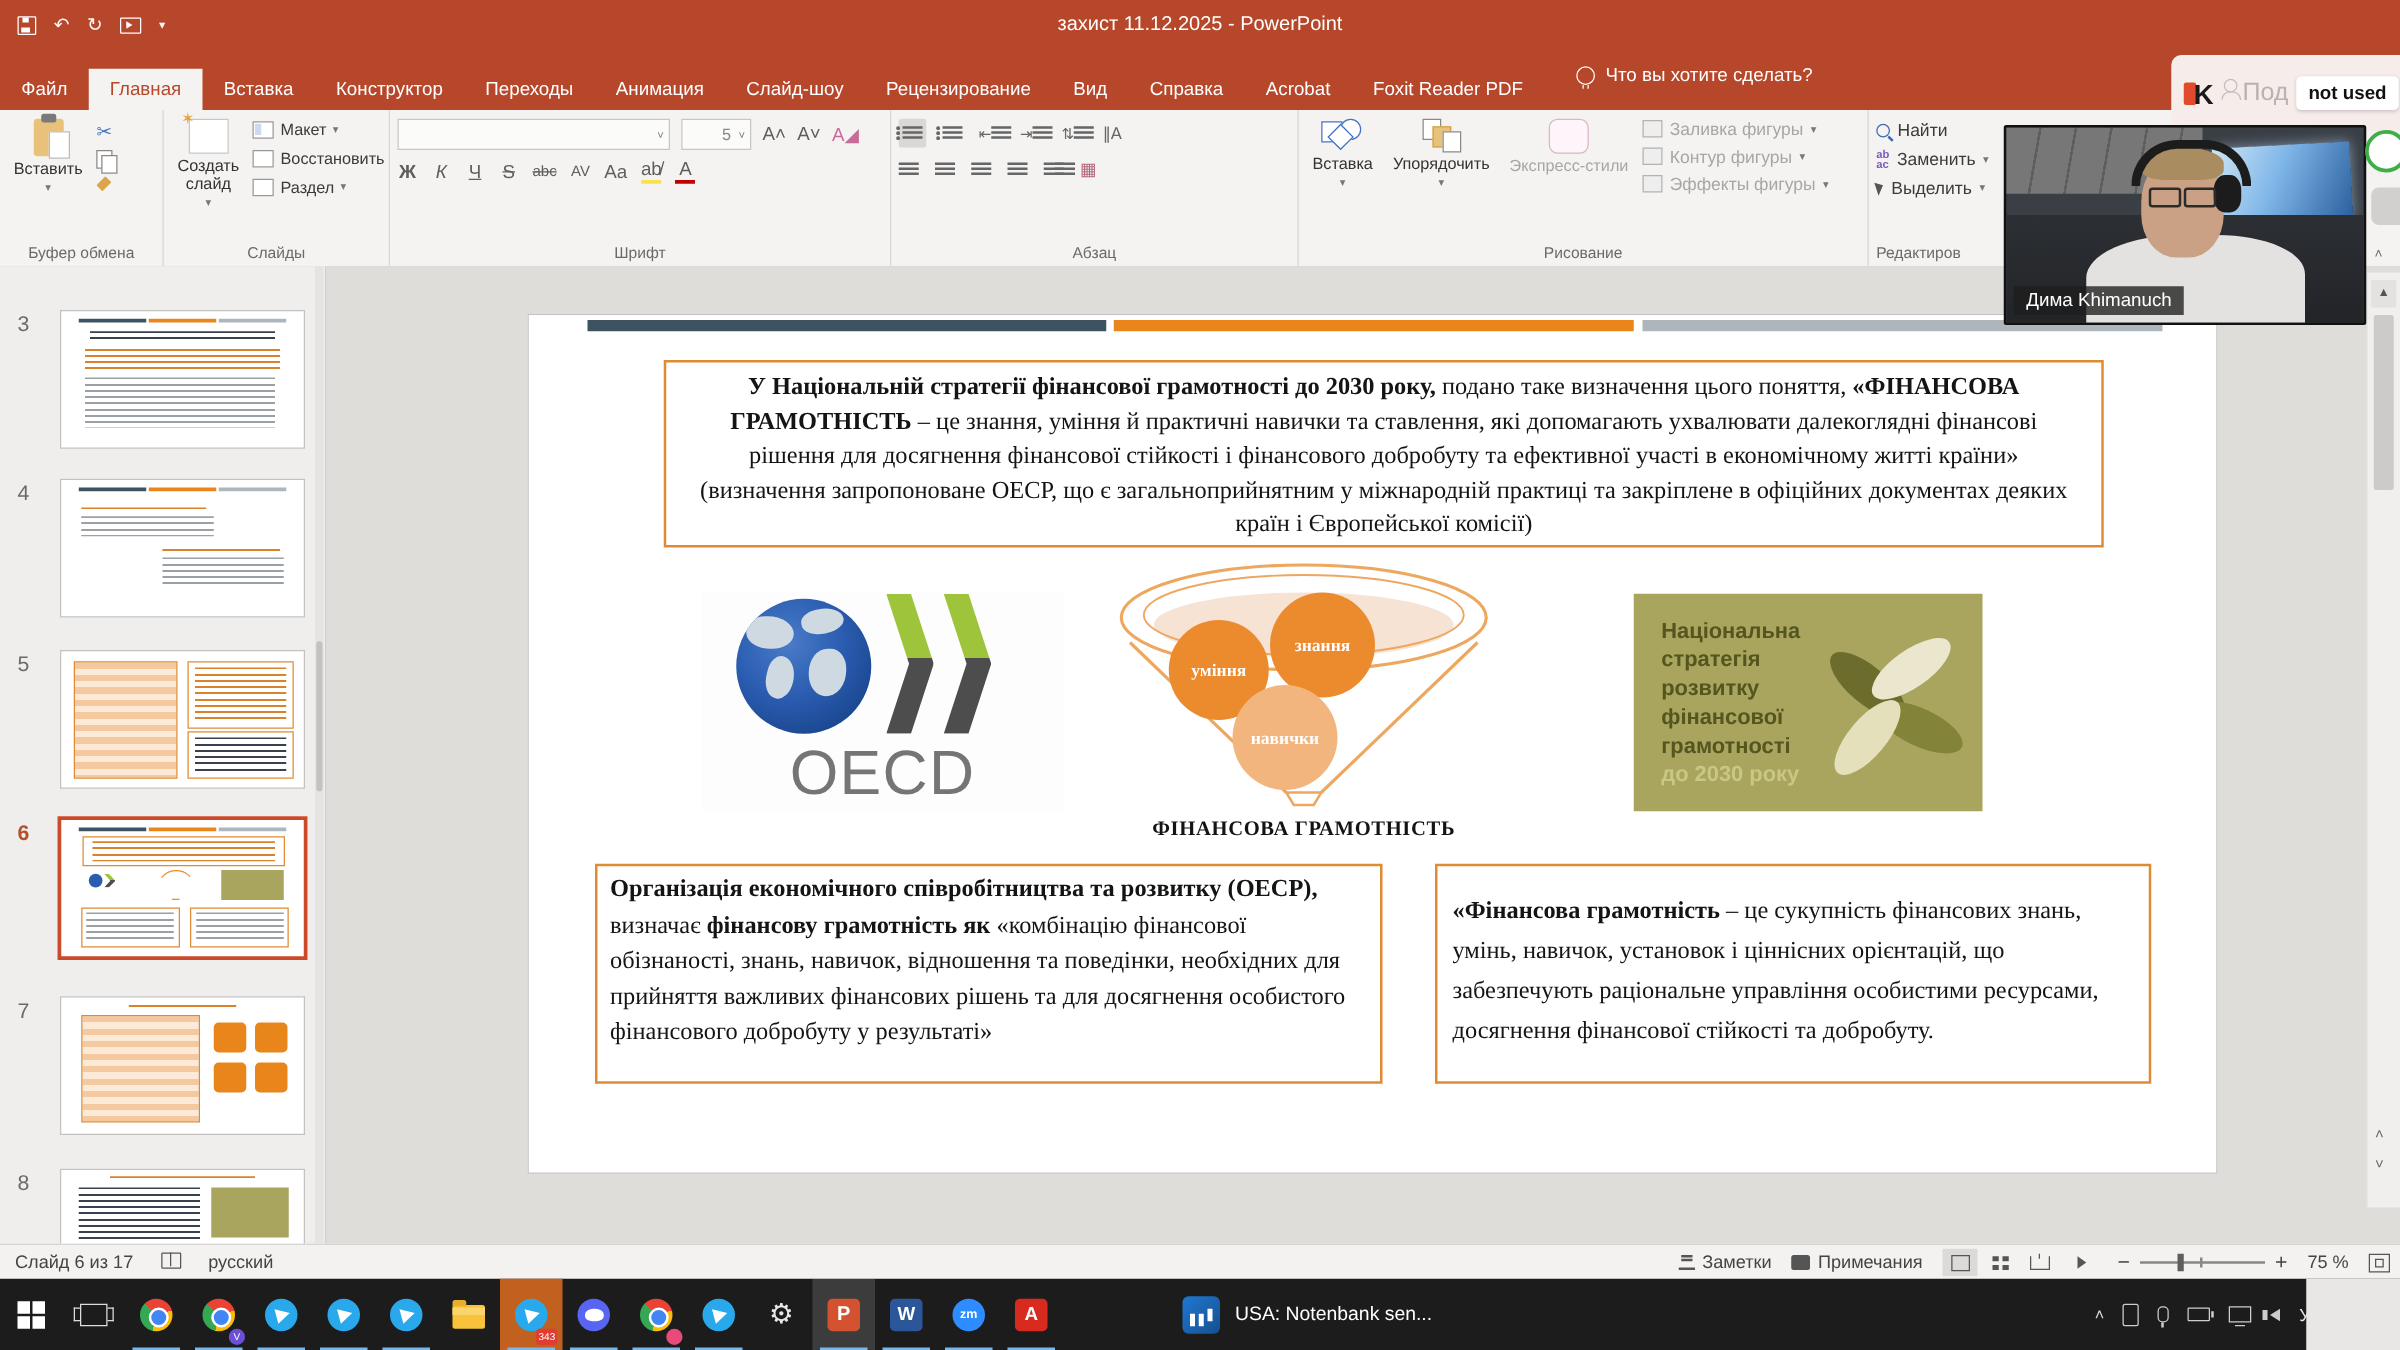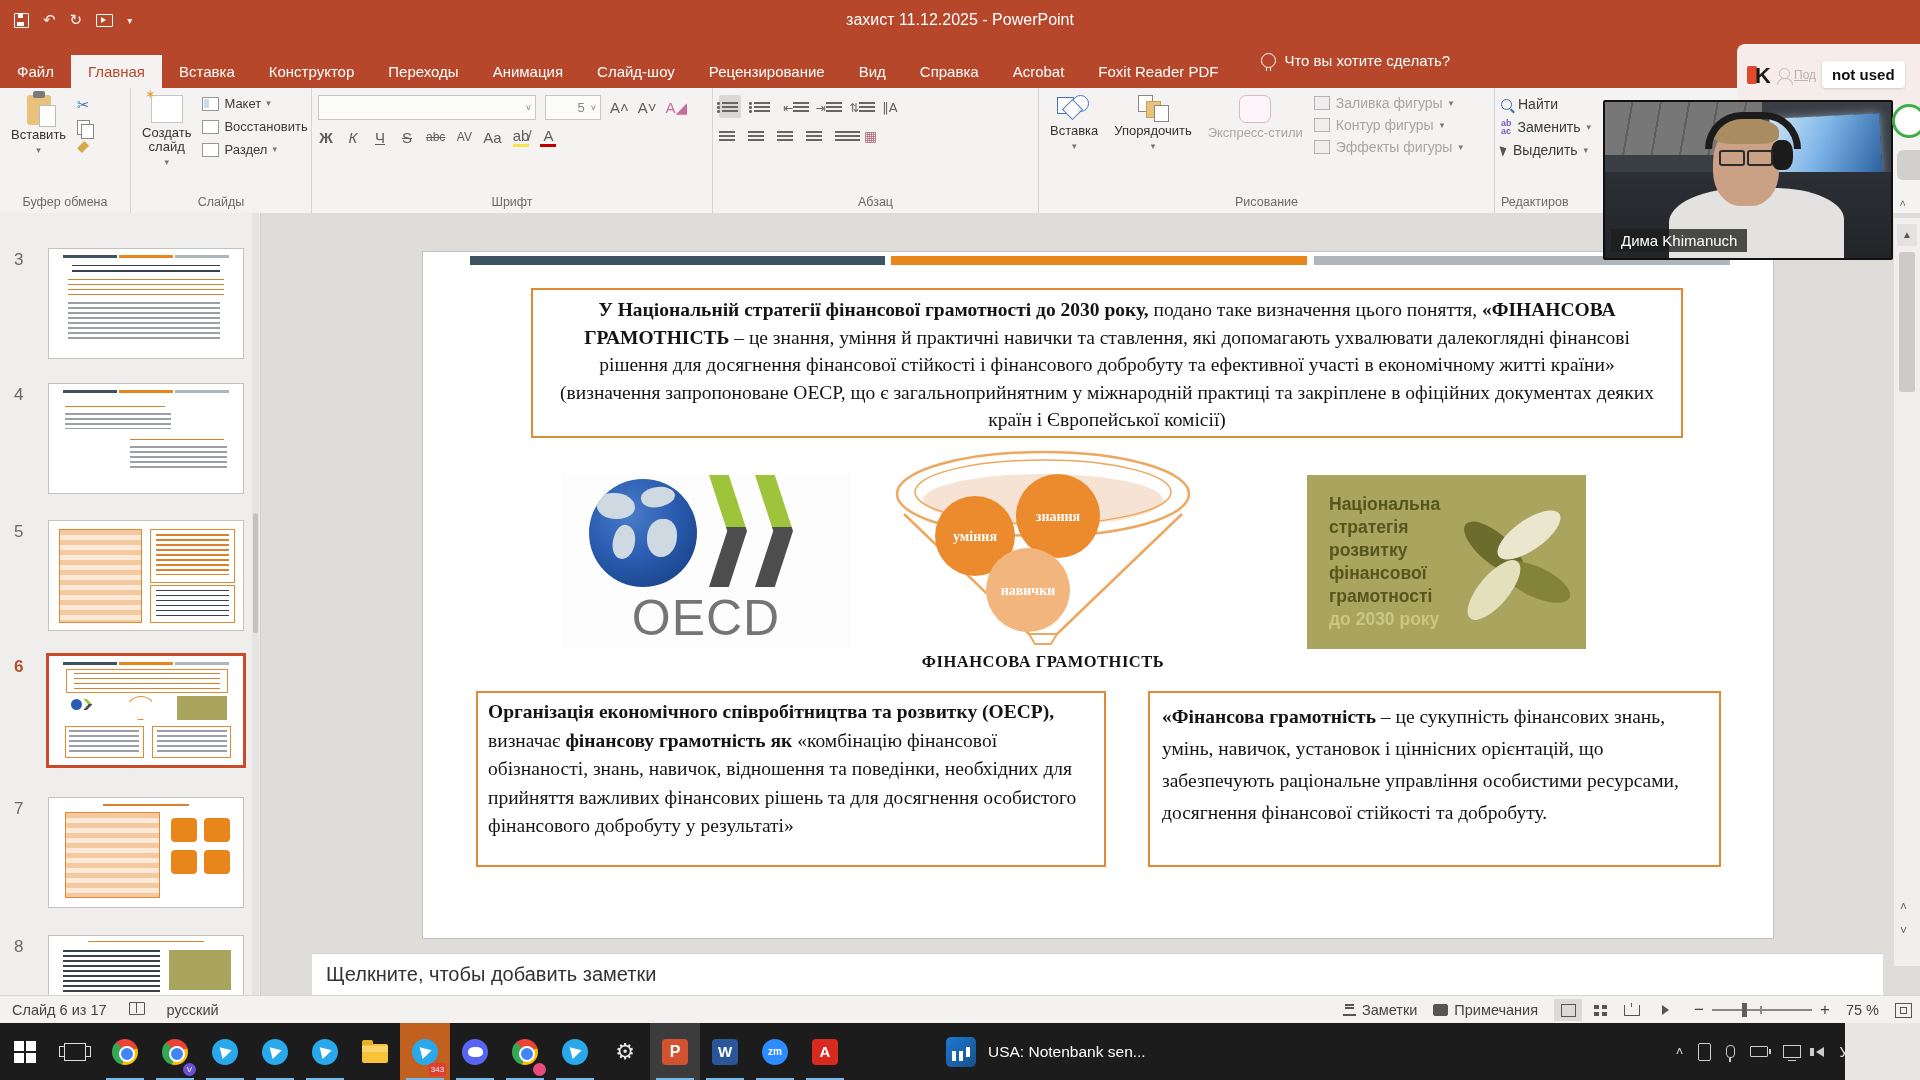--- a/index.html
+++ b/index.html
@@ -109,21 +109,21 @@
   .bars b{position:absolute;height:9px;}
   .bar1{left:47px;width:415px;background:#3e5362;}
   .bar2{left:468px;width:416px;background:#e8861c;}
   .bar3{left:891px;width:416px;background:#aeb6bd;}
   .serif{font-family:"Liberation Serif","DejaVu Serif",serif;color:#141414;}
   .topbox{position:absolute;left:108px;top:36px;width:1152px;height:150px;border:2px solid #e08b33;box-sizing:border-box;
           text-align:center;font-size:19.5px;line-height:27.5px;padding:6px 18px;}
   .lbox{position:absolute;left:53px;top:439px;width:630px;height:176px;border:2px solid #e08b33;box-sizing:border-box;
         font-size:19.5px;line-height:28.5px;padding:5px 10px;text-align:left;}
   .rbox{position:absolute;left:725px;top:439px;width:573px;height:176px;border:2px solid #e08b33;box-sizing:border-box;
-        font-size:19.5px;line-height:32px;padding:8px 12px 0 12px;text-align:left;}
+        font-size:19.5px;line-height:32px;padding:20px 12px 0 12px;text-align:left;}
   
   .oecd{position:absolute;left:138px;top:221px;width:290px;height:176px;background:#fdfdfd;}
   .globe{position:absolute;left:28px;top:6px;width:108px;height:108px;border-radius:50%;
          background:radial-gradient(circle at 38% 32%,#4a7cc9 0%,#2a5cb0 45%,#123a7c 100%);overflow:hidden;}
   .globe i{position:absolute;background:#cfd9e2;border-radius:45% 60% 50% 55%;}
   .globe .c1{left:8px;top:14px;width:38px;height:26px;}
   .globe .c2{left:52px;top:8px;width:34px;height:20px;transform:rotate(-12deg);}
   .globe .c3{left:24px;top:46px;width:22px;height:34px;transform:rotate(14deg);}
   .globe .c4{left:58px;top:40px;width:30px;height:38px;border-radius:55% 45% 60% 50%;}
   .chev{position:absolute;top:2px;width:38px;height:112px;
@@ -228,21 +228,21 @@
   .spk:before{content:"";position:absolute;left:-6px;top:-4px;width:4px;height:8px;background:#ddd;}
   .lang{font-size:14px;}
   .clock{text-align:right;font-size:14.5px;line-height:17px;}
   .tbgap{position:absolute;right:0;top:0;width:75px;height:57px;background:#e9e7e5;}
   
   .widget{position:absolute;left:1737px;top:44px;width:183px;height:61px;background:#f6ecea;border-radius:8px 0 0 8px;
           display:flex;align-items:center;gap:6px;padding-left:10px;box-sizing:border-box;z-index:40;}
   .klogo{width:26px;height:26px;position:relative;flex:0 0 auto;}
   .klogo:before{content:"";position:absolute;left:0;top:4px;width:10px;height:18px;background:#e24a2e;border-radius:2px;}
   .klogo:after{content:"K";position:absolute;left:8px;top:1px;font-weight:bold;font-size:22px;color:#1a1a1a;}
-  .ghost{color:#b9b2b0;font-size:12px;display:flex;gap:4px;text-decoration:underline;}
+  .ghost{color:#b9b2b0;font-size:20px;display:flex;gap:4px;}
   .ghosthead{width:9px;height:9px;border:1.5px solid #c5bebc;border-radius:50%;position:relative;}
   .ghosthead:after{content:"";position:absolute;left:-3px;top:9px;width:14px;height:6px;border:1.5px solid #c5bebc;border-bottom:none;border-radius:7px 7px 0 0;}
   .nupill{background:#fff;border-radius:4px;padding:5px 10px;font-weight:bold;font-size:15px;color:#111;box-shadow:0 1px 3px rgba(0,0,0,.15);}
   .webcam{position:absolute;left:1603px;top:100px;width:290px;height:160px;background:#3a3f46;border:2px solid #111;
           box-sizing:border-box;overflow:hidden;z-index:50;border-radius:2px;}
   .wc-ceil{position:absolute;left:0;top:0;width:55%;height:34%;background:#6e6f6e;
            background:repeating-linear-gradient(100deg,#777 0 26px,#5e5e5e 26px 28px);}
   .wc-screen{position:absolute;right:10px;top:14px;width:110px;height:62px;background:linear-gradient(115deg,#cfe6f5 0%,#7fb6e8 45%,#2a5f9e 100%);transform:rotate(-3deg);box-shadow:0 0 10px rgba(200,230,255,.5);}
   .wc-chairzone{position:absolute;left:0;bottom:0;width:100%;height:55%;background:linear-gradient(#2c2f33,#222428);}
   .wc-hoodie{position:absolute;left:64px;bottom:-8px;width:175px;height:78px;background:#e3e2e0;border-radius:44% 40% 0 0;}
@@ -603,23 +603,20 @@
 
       <div class="lbox serif">
         <span class="bold">Організація економічного співробітництва та розвитку (ОЕСР),</span><span> визначає </span><span class="bold">фінансову грамотність як</span><span> «комбінацію фінансової обізнаності, знань, навичок, відношення та поведінки, необхідних для прийняття важливих фінансових рішень та для досягнення особистого фінансового добробуту у результаті»</span>
       </div>
 
       <div class="rbox serif">
         <span class="bold">«Фінансова грамотність</span><span> – це сукупність фінансових знань, умінь, навичок, установок і ціннісних орієнтацій, що забезпечують раціональне управління особистими ресурсами, досягнення фінансової стійкості та добробуту.</span>
       </div>
     </div>
 
-    <div class="notes">
-      <span>Щелкните, чтобы добавить заметки</span>
-    </div>
 
     <div class="vscroll">
       <div class="up">▲</div>
       <div class="th"></div>
       <div class="nav" style="bottom:52px">˄</div>
       <div class="nav" style="bottom:28px">˅</div>
     </div>
   </div>
 
   <div class="statusbar">

